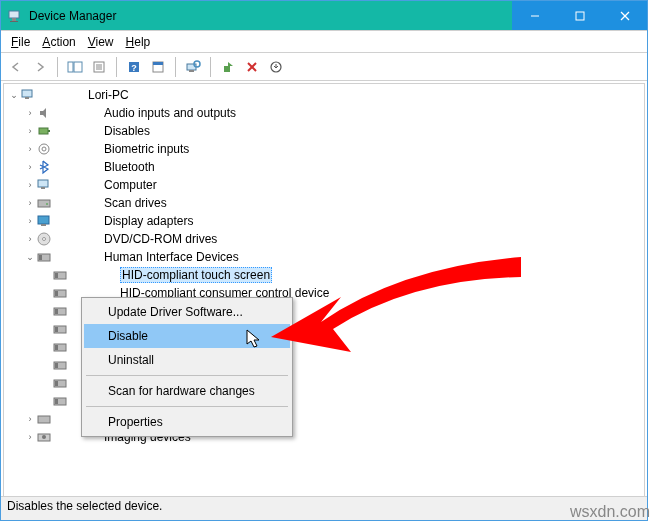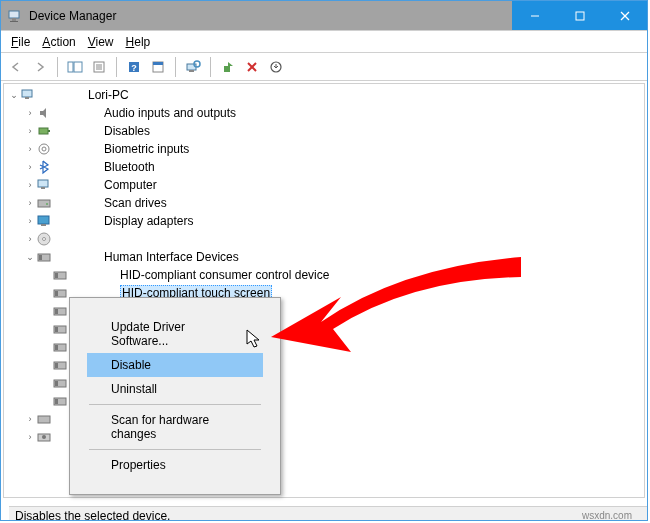--- a/index.html
+++ b/index.html
@@ -15,21 +15,21 @@
   }
   .window {
     border: 1px solid #4a9de0;
     width: 648px;
     height: 521px;
     position: relative;
     background: #fff;
   }
   .titlebar {
     height: 30px;
-    background: #a3a3a3;
+    background: #14b8a6;
     display: flex;
     align-items: center;
     border-bottom: 1px solid #d0d0d0;
   }
   .titlebar .app-icon {
     width: 16px; height: 16px;
     margin: 0 6px;
     display: inline-flex;
     align-items: center;
     justify-content: center;
@@ -121,46 +121,46 @@
     justify-content: center;
   }
   .node .label { cursor: default; margin-left: 48px; }
   .node.selected .label {
     background: #cce8ff;
     border: 1px dotted #3399ff;
     padding: 0 1px;
   }
   .context-menu {
     position: absolute;
-    left: 68px;
+    left: 80px;
     top: 296px;
     width: 212px;
     background: #f0f0f0;
     border: 1px solid #a0a0a0;
     box-shadow: 2px 2px 4px rgba(0,0,0,0.3);
-    padding: 17px;
+    padding: 2px;
     z-index: 10;
   }
   .context-menu .cm-item {
     padding: 5px 24px;
     cursor: default;
   }
   .context-menu .cm-item.highlighted {
     background: #90c8f6;
   }
   .context-menu .cm-sep {
     height: 1px;
     background: #c0c0c0;
     margin: 3px 2px;
   }
   .context-menu .cm-item.bold { font-weight: normal; }
   .statusbar {
     position: absolute;
-    bottom: 0; left: 8px; right: 0;
-    height: 14px;
+    bottom: 0; left: 0; right: 0;
+    height: 24px;
     border-top: 1px solid #d0d0d0;
     padding: 2px 6px;
     font-size: 12px;
     background: #f0f0f0;
   }
   .cursor {
     position: absolute;
     left: 245px;
     top: 328px;
     z-index: 20;
@@ -168,23 +168,23 @@
   }
   .arrow-annotation {
     position: absolute;
     left: 270px;
     top: 246px;
     z-index: 15;
     pointer-events: none;
   }
   .watermark {
     position: absolute;
-    right: 18px;
+    right: 0;
     bottom: 2px;
-    font-size: 10px;
+    font-size: 16px;
     color: #888;
     z-index: 30;
   }
 </style>
 </head>
 <body>
 
 <div class="window">
 
   <div class="titlebar">
@@ -372,49 +372,50 @@
       <span class="label">Display adapters</span>
     </div>
     <div class="node" style="padding-left:20px">
       <span class="expander">›</span>
       <span class="dev-icon">
           <svg width="16" height="16">
             <circle cx="8" cy="8" r="6" fill="#e0e0e0" stroke="#999"></circle>
             <circle cx="8" cy="8" r="1.5" fill="#fff" stroke="#999"></circle>
           </svg>
         </span>
+      <span class="label">DVD/CD-ROM drives</span>
     </div>
     <div class="node" style="padding-left:20px">
       <span class="expander">⌄</span>
       <span class="dev-icon">
           <svg width="16" height="16">
             <rect x="2" y="5" width="12" height="7" fill="#bbb" stroke="#777"></rect>
             <rect x="3" y="6" width="3" height="5" fill="#777"></rect>
           </svg>
         </span>
       <span class="label">Human Interface Devices</span>
     </div>
 
+    <div class="node selected" style="padding-left:48px">
+      <span class="dev-icon">
+          <svg width="16" height="16">
+            <rect x="2" y="5" width="12" height="7" fill="#bbb" stroke="#777"></rect>
+            <rect x="3" y="6" width="3" height="5" fill="#777"></rect>
+          </svg>
+        </span>
+      <span class="label">HID-compliant touch screen</span>
+    </div>
     <div class="node" style="padding-left:48px">
       <span class="dev-icon">
           <svg width="16" height="16">
             <rect x="2" y="5" width="12" height="7" fill="#bbb" stroke="#777"></rect>
             <rect x="3" y="6" width="3" height="5" fill="#777"></rect>
           </svg>
         </span>
       <span class="label">HID-compliant consumer control device</span>
-    </div>
-    <div class="node selected" style="padding-left:48px">
-      <span class="dev-icon">
-          <svg width="16" height="16">
-            <rect x="2" y="5" width="12" height="7" fill="#bbb" stroke="#777"></rect>
-            <rect x="3" y="6" width="3" height="5" fill="#777"></rect>
-          </svg>
-        </span>
-      <span class="label">HID-compliant touch screen</span>
     </div>
     <div class="node" style="padding-left:48px">
       <span class="dev-icon">
           <svg width="16" height="16">
             <rect x="2" y="5" width="12" height="7" fill="#bbb" stroke="#777"></rect>
             <rect x="3" y="6" width="3" height="5" fill="#777"></rect>
           </svg>
         </span>
       <span class="label">USB Input Device</span>
     </div>

